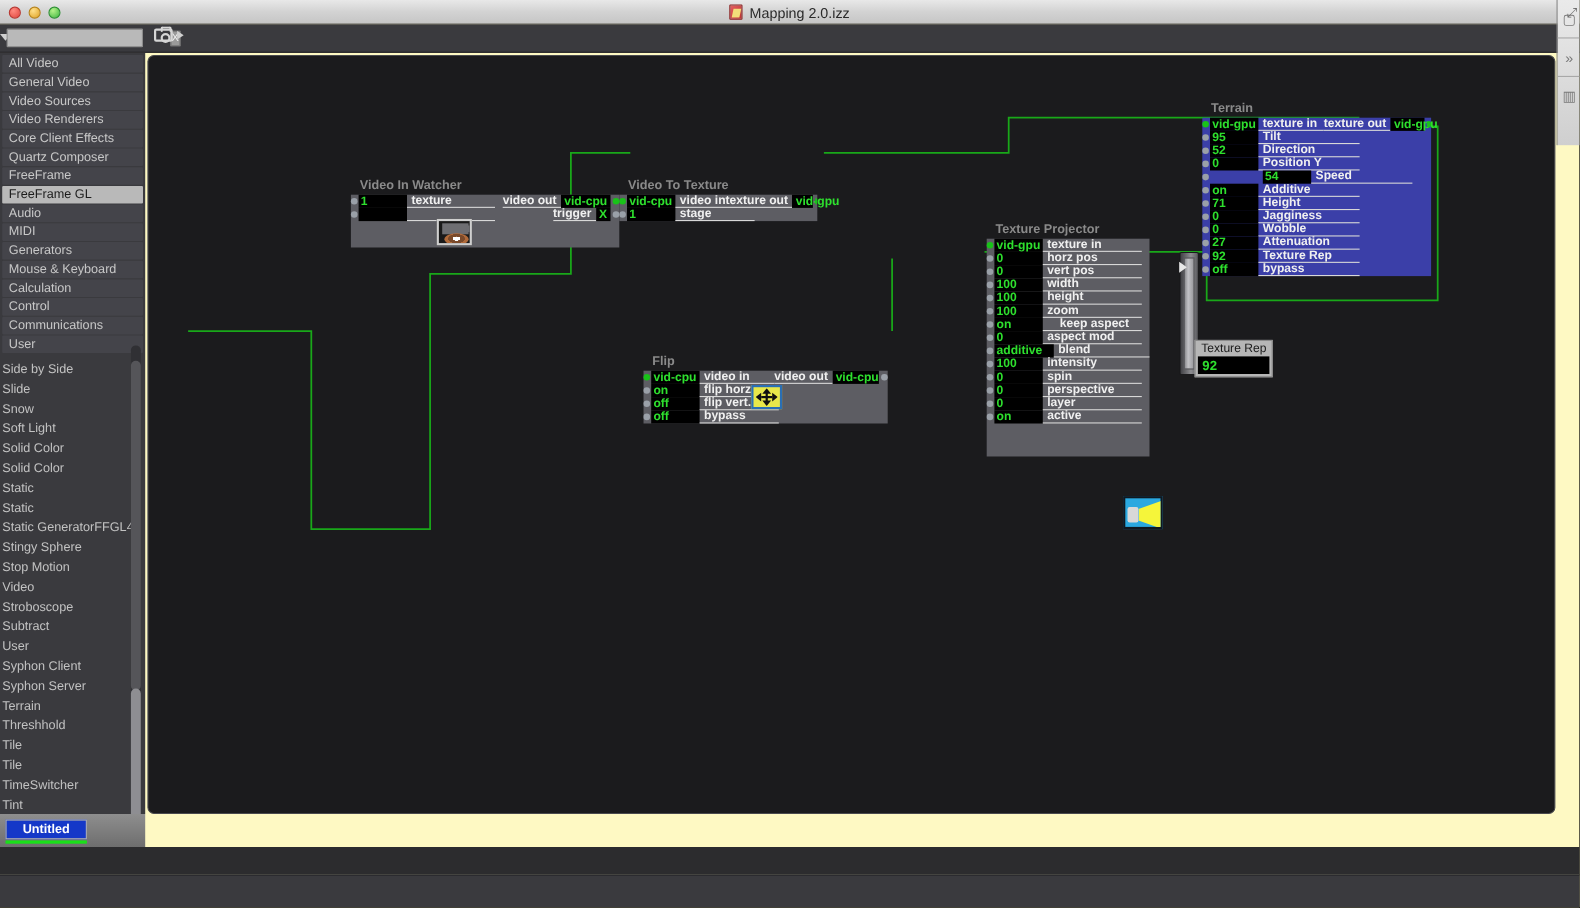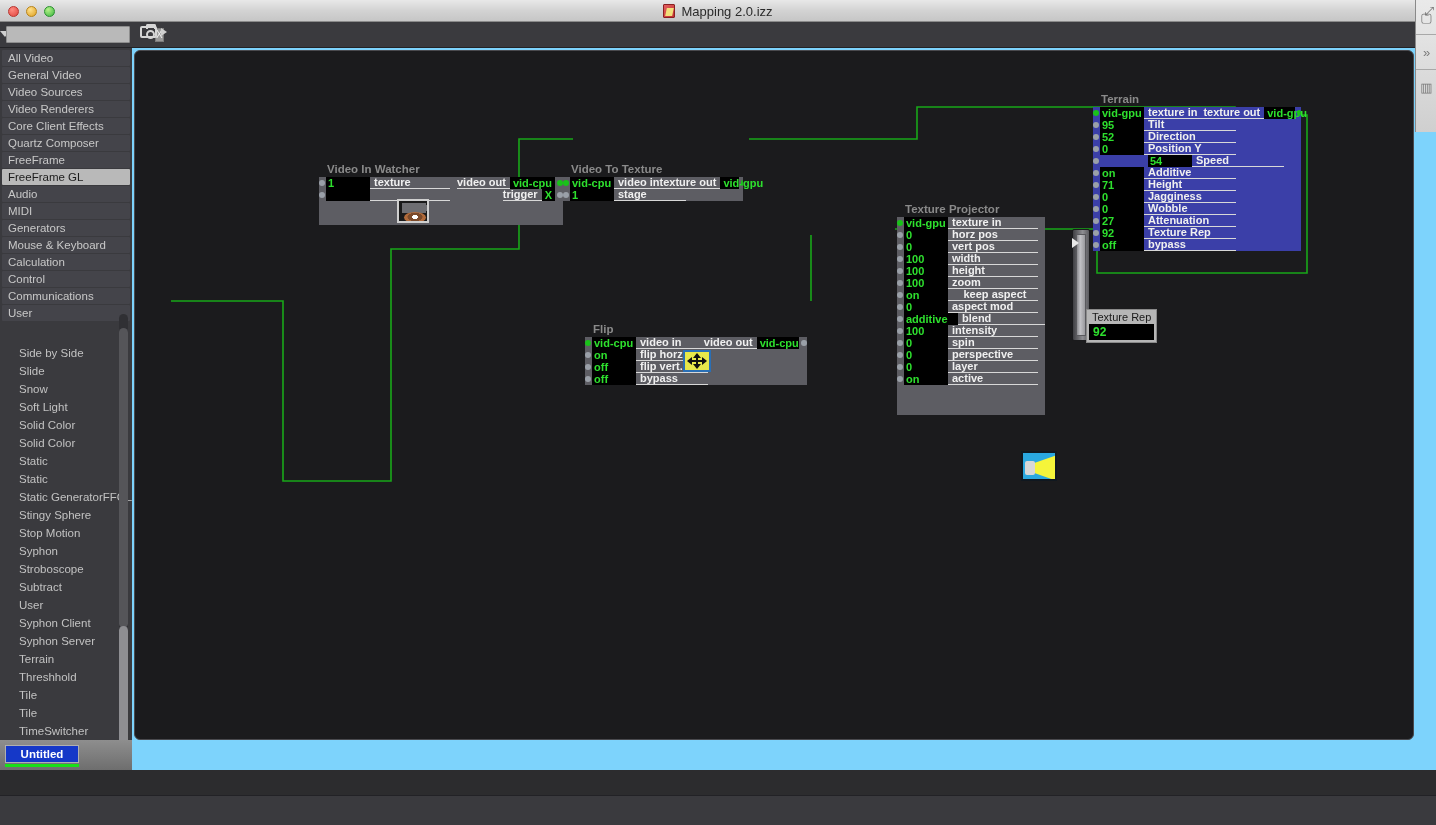--- a/index.html
+++ b/index.html
@@ -4,21 +4,21 @@
 <style>
   * { box-sizing: border-box; margin: 0; padding: 0; }
   html, body {
     width: 1436px; height: 825px;
     background: #000;
     font-family: "Liberation Sans", sans-serif;
     overflow: hidden;
   }
   #app {
     position: relative; width: 1436px; height: 825px;
-    background: #7dd3fc;
+    background: #fef9c3;
   }
 
   
   .titlebar {
     position: absolute; left: 0; top: 0; width: 1436px; height: 22px;
     background: linear-gradient(to bottom, #e8e8e8 0%, #d3d3d3 50%, #c6c6c6 100%);
     border-bottom: 1px solid #8a8a8a;
   }
   .traffic { position: absolute; left: 8px; top: 6px; display: flex; gap: 7px; }
   .tl { width: 11px; height: 11px; border-radius: 50%; }
@@ -88,21 +88,21 @@
     position: absolute; left: 0; top: 48px; width: 132px; height: 692px;
     background: #3a3a3e; overflow: hidden;
   }
   .cat-list { padding: 2px 2px 0 2px; }
   .cat-item {
     height: 16px; line-height: 16px; font-size: 11.5px; color: #c8c8c8;
     padding-left: 6px; background: #44444a; margin-bottom: 1px;
     border-radius: 1px; cursor: pointer; white-space: nowrap; overflow: hidden;
   }
   .cat-item.sel { background: #b9b9b9; color: #1c1c1c; }
-  .eff-list { margin-top: 23px; padding-left: 19px; position: relative; }
+  .eff-list { margin-top: 6px; padding-left: 2px; position: relative; }
   .eff-item {
     height: 18px; line-height: 18px; font-size: 11.5px; color: #c2c2c2;
     white-space: nowrap; overflow: hidden; cursor: pointer;
   }
   .sb-track {
     position: absolute; right: 4px; top: 266px; width: 9px; height: 448px;
     background: #303034; border-radius: 5px;
   }
   .sb-thumb {
     position: absolute; right: 4px; top: 280px; width: 9px; height: 300px;
@@ -331,21 +331,21 @@
         <div class="eff-item">Slide</div>
         <div class="eff-item">Snow</div>
         <div class="eff-item">Soft Light</div>
         <div class="eff-item">Solid Color</div>
         <div class="eff-item">Solid Color</div>
         <div class="eff-item">Static</div>
         <div class="eff-item">Static</div>
         <div class="eff-item">Static GeneratorFFGL4</div>
         <div class="eff-item">Stingy Sphere</div>
         <div class="eff-item">Stop Motion</div>
-        <div class="eff-item">Syphon</div>
+        <div class="eff-item">Video</div>
         <div class="eff-item">Stroboscope</div>
         <div class="eff-item">Subtract</div>
         <div class="eff-item">User</div>
         <div class="eff-item">Syphon Client</div>
         <div class="eff-item">Syphon Server</div>
         <div class="eff-item">Terrain</div>
         <div class="eff-item">Threshhold</div>
         <div class="eff-item">Tile</div>
         <div class="eff-item">Tile</div>
         <div class="eff-item">TimeSwitcher</div>

